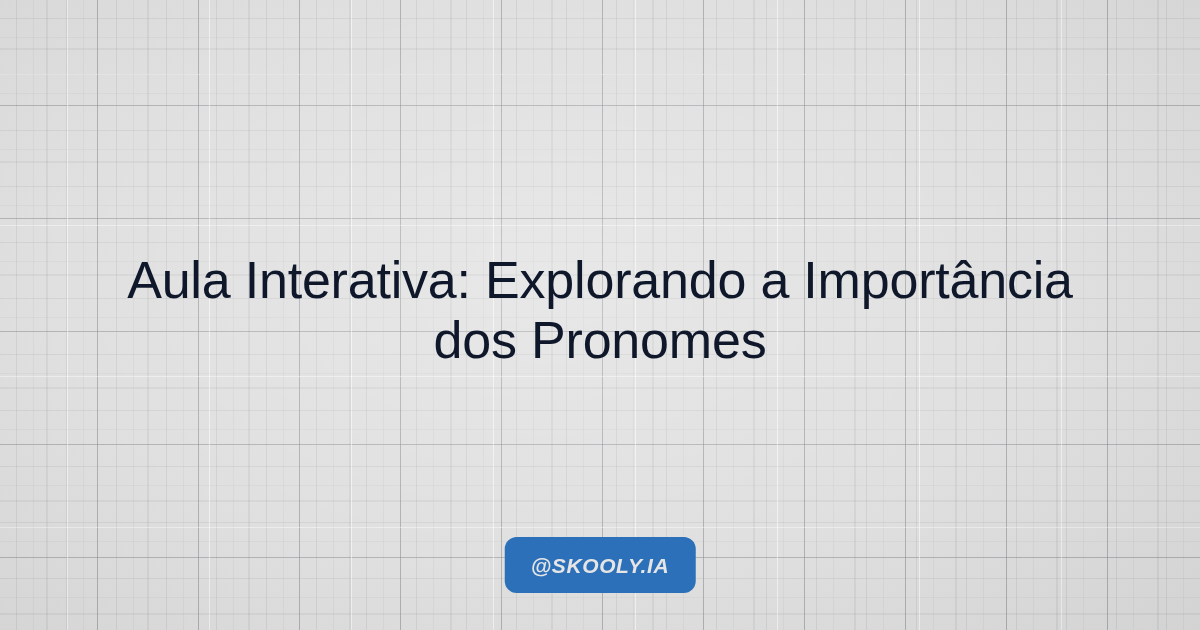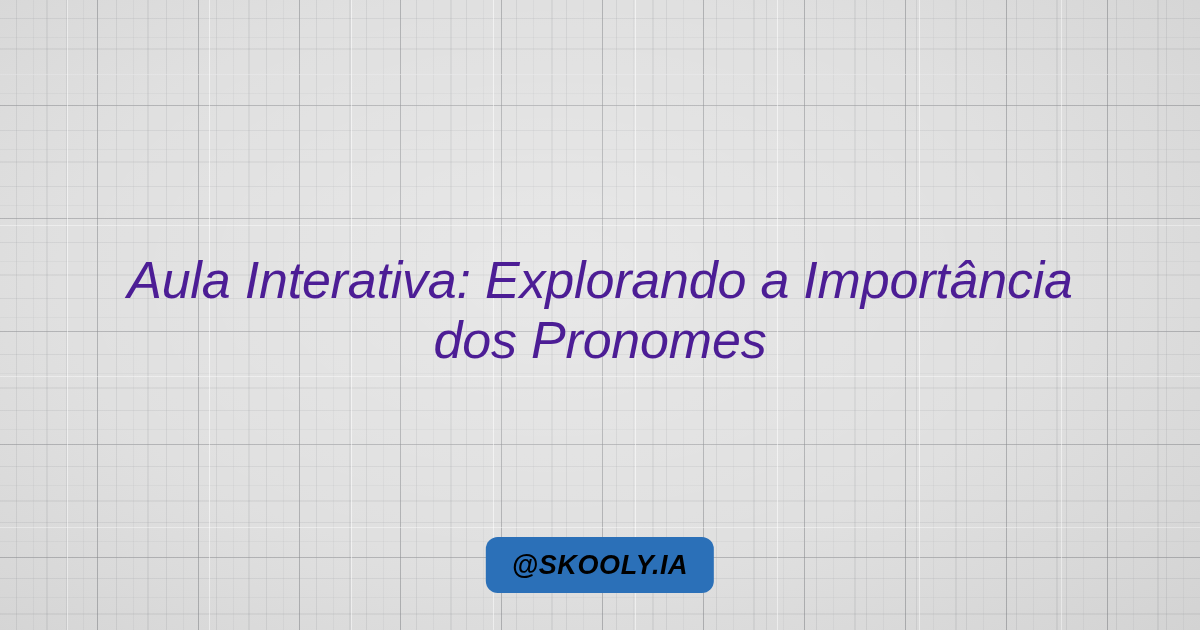--- a/index.html
+++ b/index.html
@@ -94,51 +94,50 @@
   }
 
   #headline {
     position: absolute;
     left: 50%;
     top: 250px;
     transform: translateX(-50%);
     width: 1000px;
     margin: 0;
     text-align: center;
-    color: #4c1d95;
+    color: #0f172a;
     font-family: "Liberation Sans", sans-serif;
     font-weight: 400;
     font-size: 52px;
     line-height: 60px;
     letter-spacing: -0.2px;
     white-space: normal;
-    font-style: italic;
   }
 
   
   #handle-badge {
     position: absolute;
     left: 50%;
     top: 537px;
     transform: translateX(-50%);
     height: 56px;
     box-sizing: border-box;
     display: flex;
     align-items: center;
     justify-content: center;
     padding: 0 26px;
     border-radius: 12px;
     background-color: #2b70b8;
   }
   #handle-text {
-    color: #000000;
+    color: #e5e5e5;
     font-family: "Liberation Sans", sans-serif;
     font-weight: 700;
     font-style: italic;
-    font-size: 27px;
+    font-size: 21px;
     line-height: 1;
     letter-spacing: 0.6px;
     white-space: nowrap;
   }
 </style>
 </head>
 <body>
 
 <div id="og-card">
 

